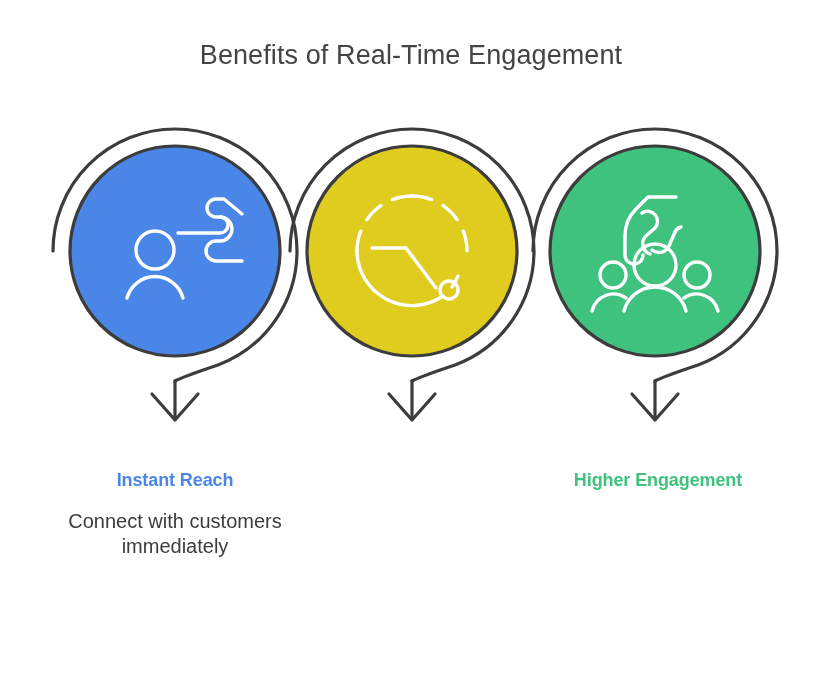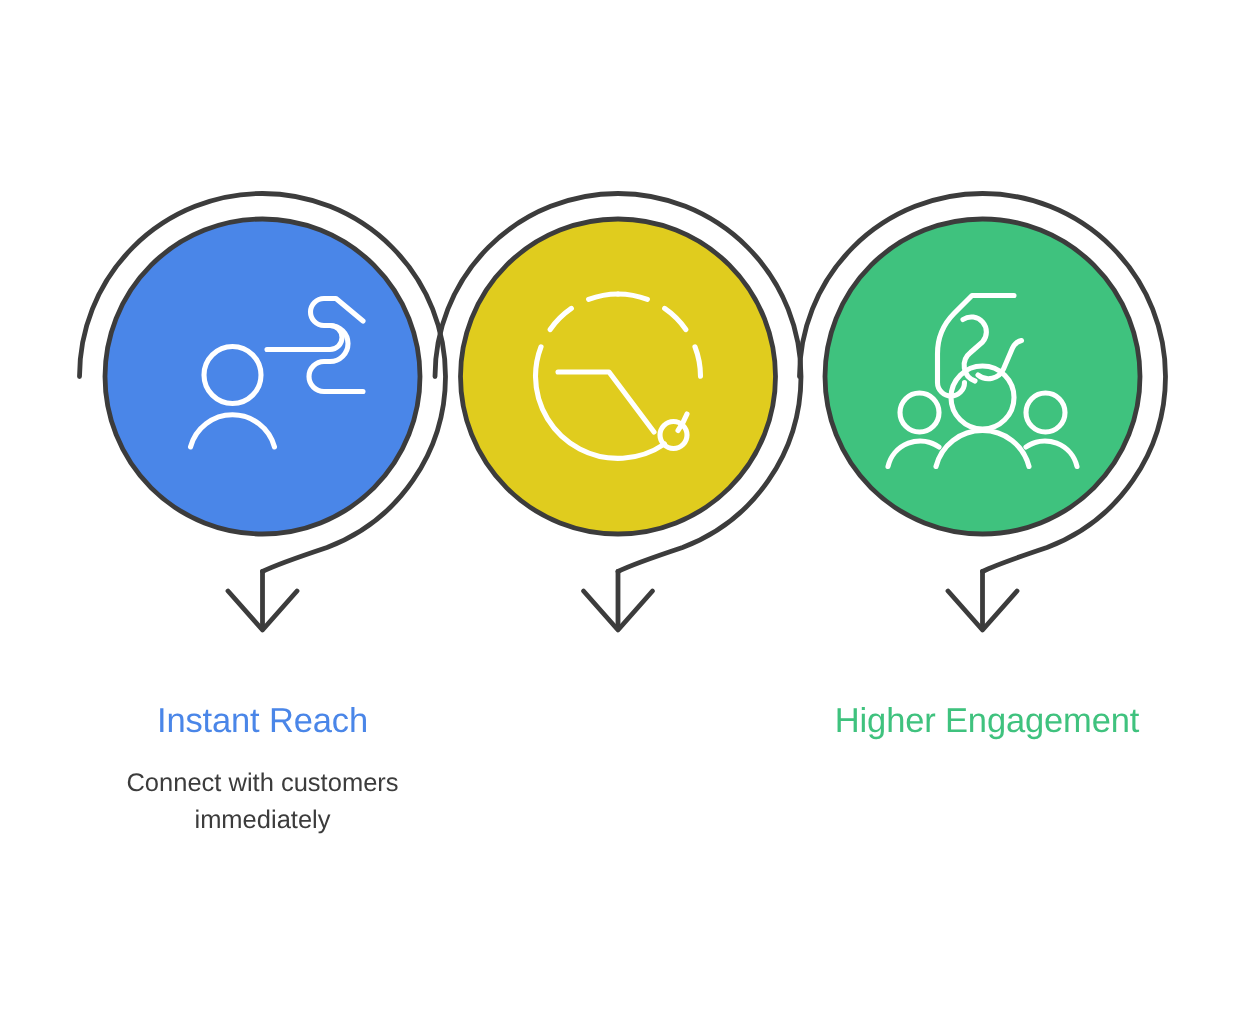--- a/index.html
+++ b/index.html
@@ -43,44 +43,45 @@
   .col {
     position: absolute;
     top: 465px;
     width: 250px;
     text-align: center;
   }
   .col-1 { left: 50px; }
   .col-2 { left: 287px; }
   .col-3 { left: 533px; }
   .col-heading {
-    font-size: 23px;
-    font-weight: normal;
+    font-size: 18px;
+    font-weight: bold;
     line-height: 30px;
     margin: 0 0 14px 0;
     letter-spacing: -0.1px;
   }
   .col-1 .col-heading { color: #4a86e8; }
   .col-2 .col-heading { color: #e0cc1e; }
   .col-3 .col-heading { color: #3fc27e; }
   .col-body {
-    font-size: 17px;
+    font-size: 20px;
     font-weight: 400;
     line-height: 25px;
     color: #3c3c3c;
     margin: 0;
   }
   .col-2 .col-body { margin-top: 4px; }
   .col-3 .col-body { margin-top: 2px; }
 </style>
 </head>
 <body>
 
 <div id="infographic">
 
+  <div class="title">Benefits of Real-Time Engagement</div>
 
   <svg class="canvas" viewBox="0 0 822 678">
 
     <g>
 
       <path d="M 53 251
                A 122 122 0 0 1 175 129
                A 122 122 0 0 1 297 251
                A 122 122 0 0 1 218 365
                Q 185 376 175 381" fill="none" stroke="#3c3c3c" stroke-width="3.2" stroke-linecap="round" stroke-linejoin="round"></path>

